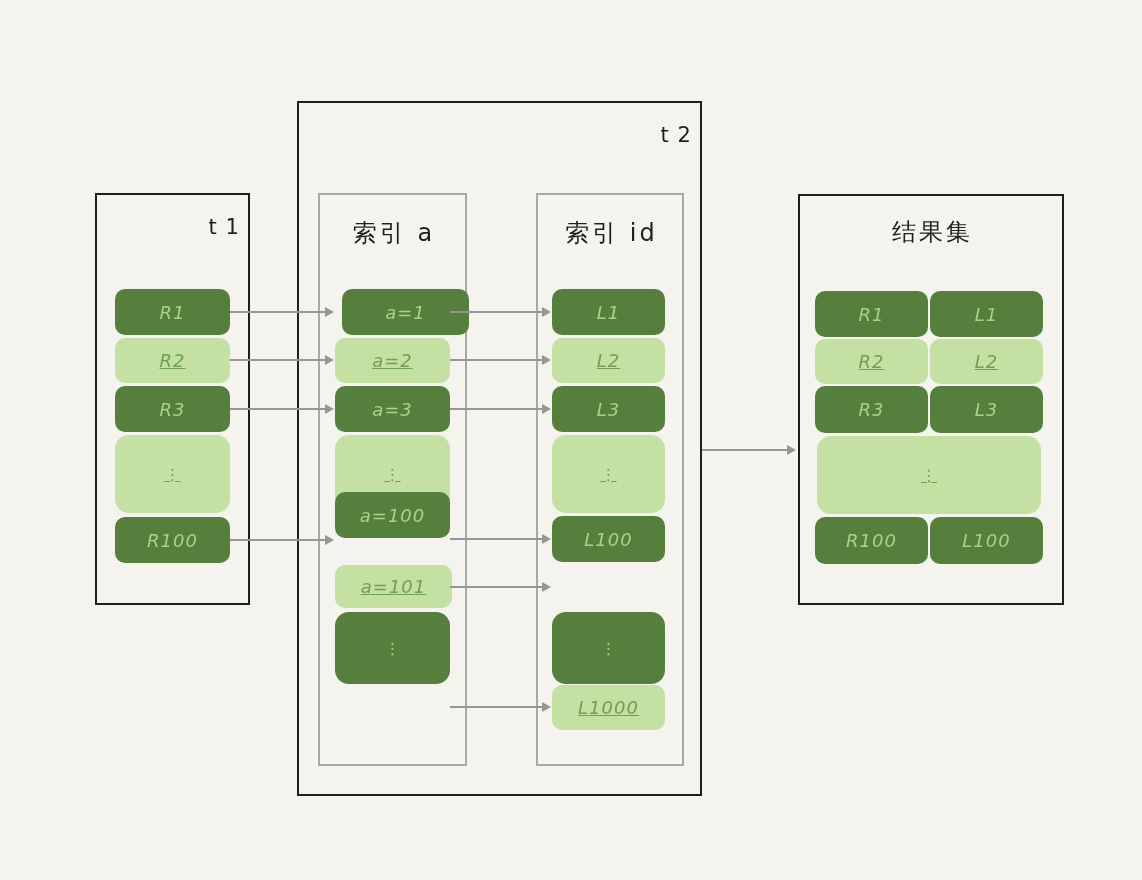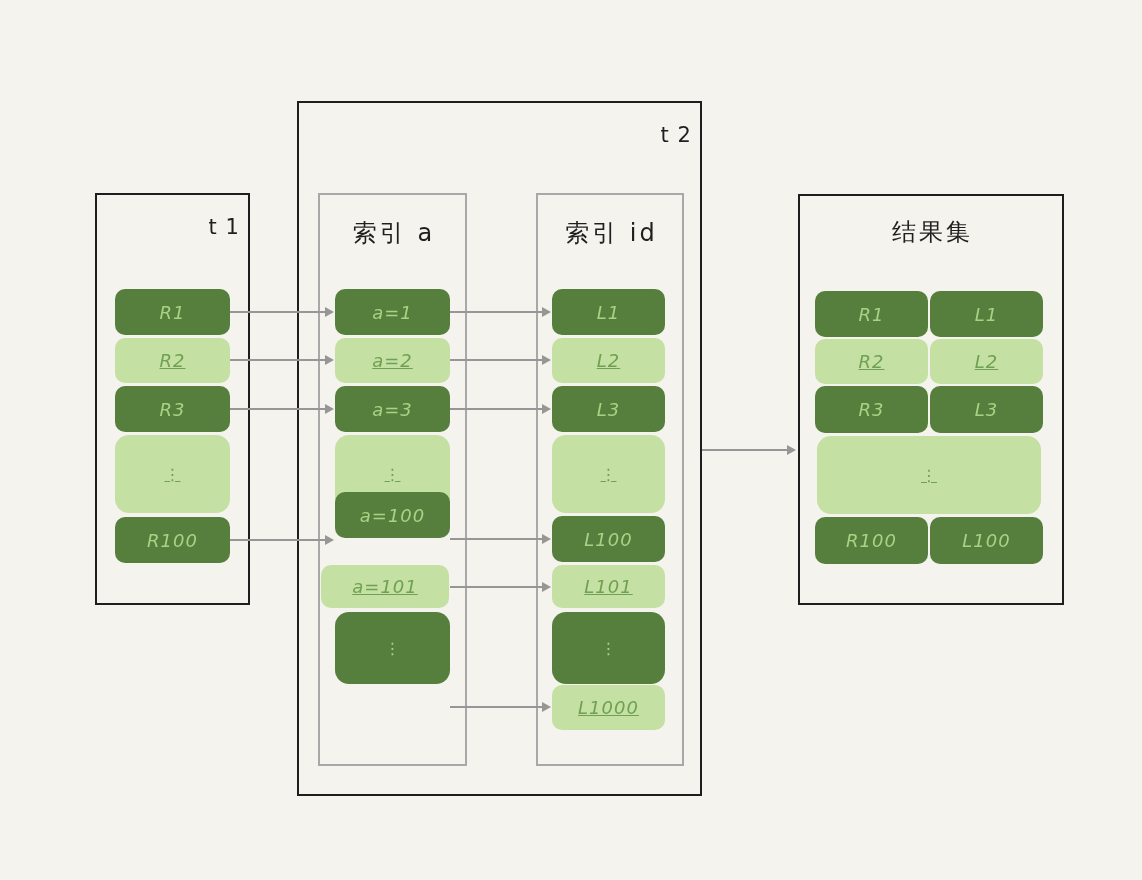--- a/index.html
+++ b/index.html
@@ -50,38 +50,37 @@
   <div class="cell dark" style="left:115px;top:517px;width:115px;height:46px">R100</div>
 
   <div class="box outer" style="left:297px;top:101px;width:405px;height:695px">
     <div class="box-title ls-wide" style="top:20px">t2</div>
   </div>
 
   <div class="box inner" style="left:318px;top:193px;width:149px;height:573px">
     <div class="box-title cjk" style="top:22px">索引 a</div>
   </div>
 
-  <div class="cell dark" style="left:335px;top:289px;width:115px;height:46px">a=1</div>
+  <div class="cell dark" style="left:342px;top:289px;width:127px;height:46px">a=1</div>
   <div class="cell light" style="left:335px;top:338px;width:115px;height:45px">a=2</div>
   <div class="cell dark" style="left:335px;top:386px;width:115px;height:46px">a=3</div>
   <div class="cell light tall" style="left:335px;top:435px;width:115px;height:78px">⋮</div>
   <div class="cell dark" style="left:335px;top:492px;width:115px;height:46px">a=100</div>
-  <div class="cell light" style="left:321px;top:565px;width:128px;height:43px">a=101</div>
+  <div class="cell light" style="left:335px;top:565px;width:117px;height:43px">a=101</div>
   <div class="cell dark tall" style="left:335px;top:612px;width:115px;height:72px">⋮</div>
 
   <div class="box inner" style="left:536px;top:193px;width:148px;height:573px">
     <div class="box-title cjk" style="top:22px">索引 id</div>
   </div>
 
   <div class="cell dark" style="left:552px;top:289px;width:113px;height:46px">L1</div>
   <div class="cell light" style="left:552px;top:338px;width:113px;height:45px">L2</div>
   <div class="cell dark" style="left:552px;top:386px;width:113px;height:46px">L3</div>
   <div class="cell light tall" style="left:552px;top:435px;width:113px;height:78px">⋮</div>
   <div class="cell dark" style="left:552px;top:516px;width:113px;height:46px">L100</div>
-  <div class="cell light" style="left:552px;top:565px;width:113px;height:43px">L101</div>
   <div class="cell dark tall" style="left:552px;top:612px;width:113px;height:72px">⋮</div>
   <div class="cell light" style="left:552px;top:685px;width:113px;height:45px">L1000</div>
 
   <div class="box outer" style="left:798px;top:194px;width:266px;height:411px">
     <div class="box-title cjk" style="top:20px">结果集</div>
   </div>
 
   <div class="cell dark" style="left:815px;top:291px;width:113px;height:46px">R1</div>
   <div class="cell light" style="left:815px;top:339px;width:113px;height:45px">R2</div>
   <div class="cell dark" style="left:815px;top:386px;width:113px;height:47px">R3</div>

